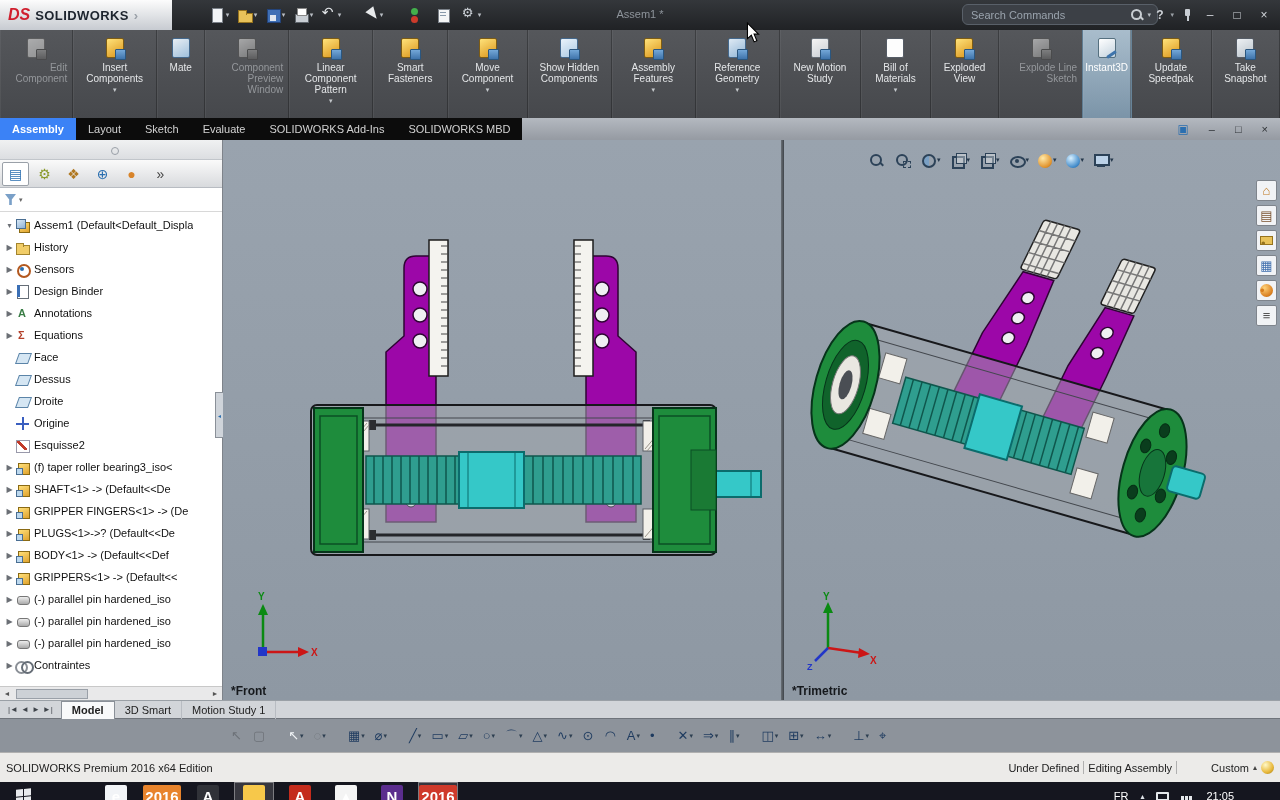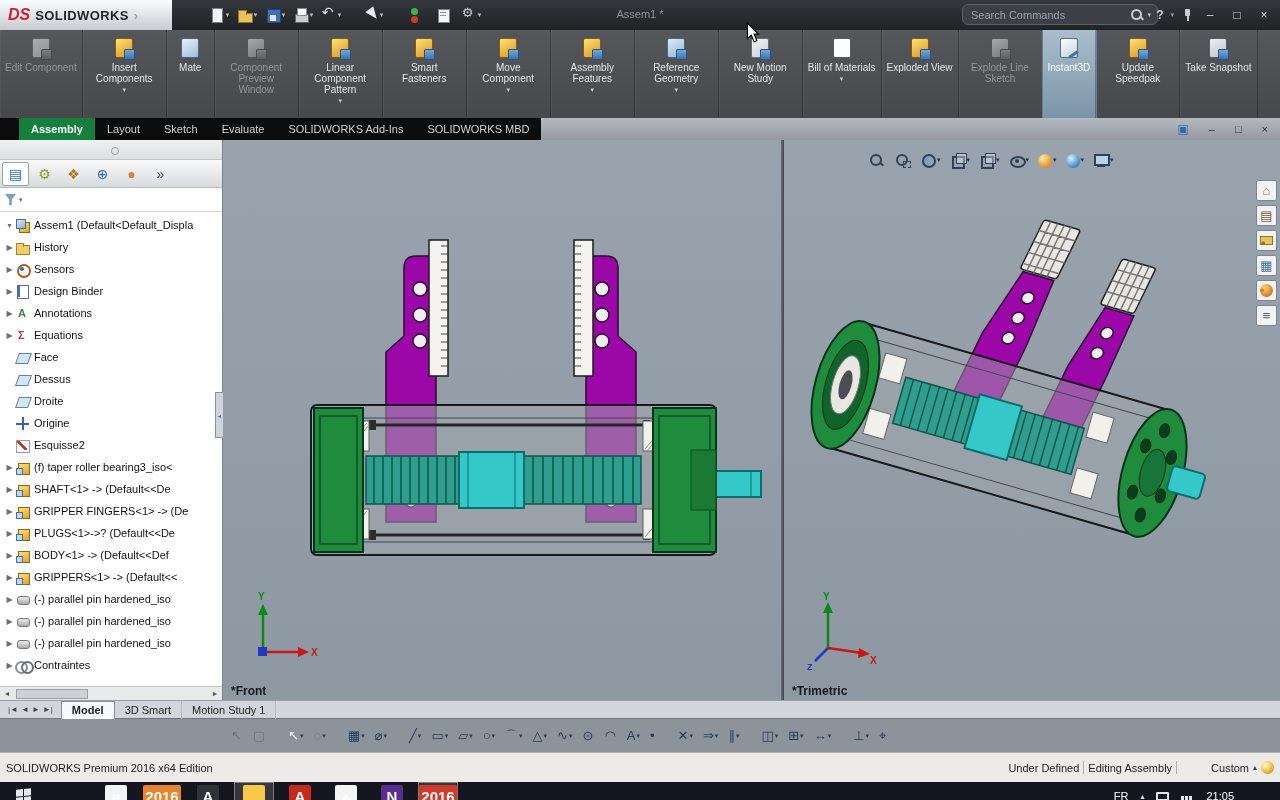--- a/index.html
+++ b/index.html
@@ -46,21 +46,21 @@
   .pin{width:12px;height:14px;position:relative;}
   .pin::before{content:"";position:absolute;left:4px;top:1px;width:5px;height:7px;background:#c9ced4;border-radius:1px;}
   .pin::after{content:"";position:absolute;left:6px;top:8px;width:2px;height:5px;background:#c9ced4;}
   .twin{width:20px;text-align:center;color:#cfd3d8;font-size:12px;}
 
   
   .ribbon{height:88px;background:linear-gradient(#55575b,var(--ribbon-bg));display:flex;align-items:stretch;}
   .rbtn{min-width:48px;max-width:84px;padding:2px 5px 1px;border-right:1px solid rgba(0,0,0,.28);box-shadow:inset 1px 0 0 rgba(255,255,255,.05);display:flex;flex-direction:column;align-items:center;justify-content:flex-start;}
   .rlabel{font-size:10px;line-height:11px;color:#e4e6e8;text-align:center;}
   .rcaret{font-size:7px;color:#c4c8cc;margin-top:2px;}
-  .rbtn.disabled .rlabel{color:#94979b;}
+  .rbtn.disabled .rlabel{color:#94979b;text-align:right;}
   .rbtn.disabled .ri{filter:grayscale(1) brightness(.9);opacity:.7;}
   .rbtn.active{background:linear-gradient(#a9bdcc,#7b94a8);outline:1px solid #5f7d93;}
   .rbtn.active .rlabel{color:#fff;}
   .ri{width:28px;height:24px;position:relative;margin:4px auto 2px;flex:0 0 auto;}
   .ri::before{content:"";position:absolute;left:5px;top:2px;right:5px;bottom:2px;background:linear-gradient(150deg,#ffe27a,#e2a52f 78%);border:1px solid #7d5c14;border-radius:2px;}
   .ri::after{content:"";position:absolute;right:3px;bottom:0;width:9px;height:9px;background:linear-gradient(#74a8d8,#3f74ab);border:1px solid #2a567f;border-radius:1px;}
   .mate-icon::before{background:linear-gradient(150deg,#e8eef4,#9fc0dc);border-color:#44688c;}
   .mate-icon::after{display:none;}
   .edit-component-icon::before{background:linear-gradient(150deg,#e6e9ec,#b9c2ca);border-color:#666e77;}
   .instant3d-icon::before{background:linear-gradient(150deg,#ffffff,#c3d2de);border-color:#55707f;}
@@ -69,21 +69,21 @@
   .reference-geometry-icon::before{background:linear-gradient(150deg,#dfeaf4,#90b5d6);border-color:#44688c;}
   .motion-study-icon::before{background:linear-gradient(150deg,#f4f4f4,#c9ced4);border-color:#666e77;}
   .bom-icon::before{background:#fdfdfd;border-color:#555c66;}
   .bom-icon::after{display:none;}
   .snapshot-icon::before{background:linear-gradient(150deg,#eef1f4,#b9c2ca);border-color:#555c66;}
 
   
   .tabbar{height:22px;display:flex;background:#0c0c0c;}
   .ctabs{display:flex;}
   .ctab{padding:0 12px;font-size:11px;color:#d2d2d2;display:flex;align-items:center;white-space:nowrap;}
-  .ctab.active{color:#fff;background:#15803d;font-weight:bold;margin-left:19px;}
+  .ctab.active{color:#fff;background:#3b82f6;font-weight:bold;}
   .tabstrip{flex:1;background:linear-gradient(#b4b9c0,#959aa2);display:flex;align-items:center;justify-content:flex-end;gap:20px;padding-right:12px;}
   .cw{font-size:11px;color:#2e3236;line-height:1;}
   .cw.blue{color:#2b6fb0;font-size:12px;}
 
   
   .main{height:560px;display:flex;position:relative;}
   .panel{width:223px;background:var(--panel-bg);border-right:1px solid #7e838a;display:flex;flex-direction:column;position:relative;flex:0 0 223px;}
   .panel-top{height:20px;background:linear-gradient(#f0f1f2,#dcdee1);border-bottom:1px solid #c2c6cb;position:relative;}
   .panel-top::after{content:"";position:absolute;left:50%;top:7px;width:6px;height:6px;border:1px solid #9aa0a8;border-radius:50%;}
   .panel-tabs{height:28px;background:linear-gradient(#fafafa,#d8dadd);border-bottom:1px solid #b8bcc2;display:flex;align-items:center;padding:0 2px;gap:2px;}
@@ -308,20 +308,25 @@
         <span class="rlabel">Smart Fasteners</span>
         <span class="rcaret"></span>
       </div>
 
       <div class="rbtn">
         <span class="ri move-component-icon"></span>
         <span class="rlabel">Move Component</span>
         <span class="rcaret">▾</span>
       </div>
 
+      <div class="rbtn">
+        <span class="ri show-hidden-icon"></span>
+        <span class="rlabel">Show Hidden Components</span>
+        <span class="rcaret"></span>
+      </div>
 
       <div class="rbtn">
         <span class="ri assembly-features-icon"></span>
         <span class="rlabel">Assembly Features</span>
         <span class="rcaret">▾</span>
       </div>
 
       <div class="rbtn">
         <span class="ri reference-geometry-icon"></span>
         <span class="rlabel">Reference Geometry</span>

